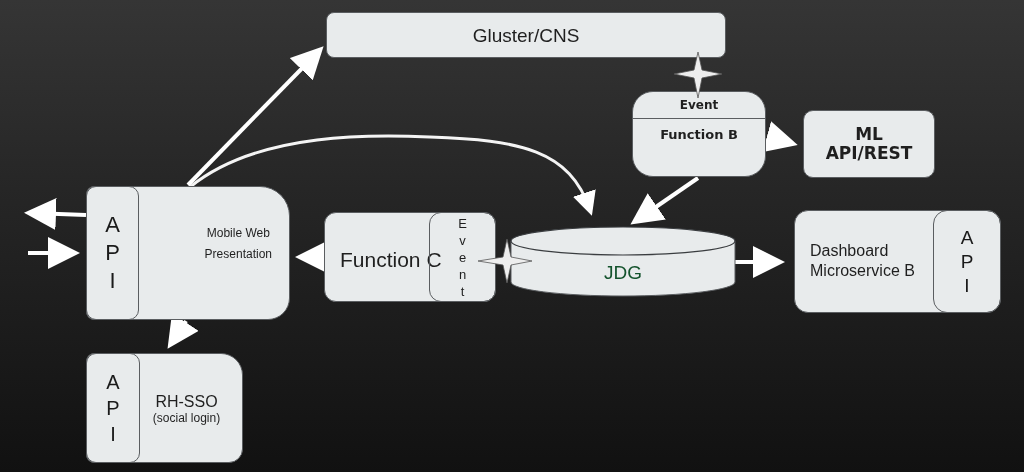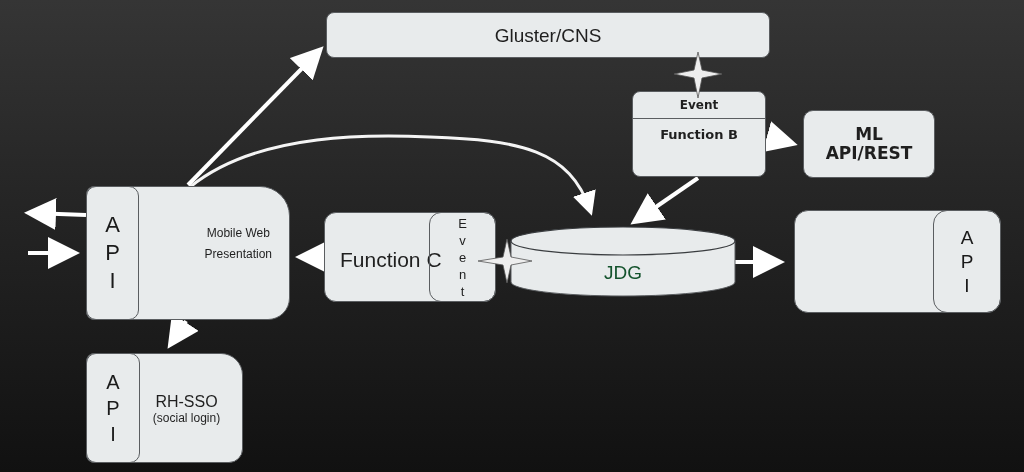--- a/index.html
+++ b/index.html
@@ -32,25 +32,25 @@
   <path d="M190,187 C260,130 380,135 430,137 C520,140 570,150 590,210" fill="none" stroke="#f4f4f4" stroke-width="3" marker-end="url(#ah)"></path>
   <line x1="768" y1="137" x2="790" y2="143" stroke="#fff" stroke-width="4" marker-end="url(#ah)"></line>
   <line x1="698" y1="178" x2="637" y2="220" stroke="#fff" stroke-width="4" marker-end="url(#ah)"></line>
   <line x1="735" y1="262" x2="777" y2="262" stroke="#fff" stroke-width="4" marker-end="url(#ah)"></line>
   <line x1="324" y1="257" x2="303" y2="257" stroke="#fff" stroke-width="4" marker-end="url(#ah)"></line>
   <line x1="186" y1="321" x2="172" y2="342" stroke="#fff" stroke-width="4" marker-end="url(#ah)"></line>
   <line x1="86" y1="215" x2="32" y2="213" stroke="#fff" stroke-width="4" marker-end="url(#ah)"></line>
   <line x1="28" y1="253" x2="72" y2="253" stroke="#fff" stroke-width="4" marker-end="url(#ah)"></line>
 </svg>
 
-<div class="box txt" style="left:326px;top:12px;width:444px;height:46px;border-radius:8px;font-size:19px;">
+<div class="box txt" style="left:326px;top:12px;width:400px;height:46px;border-radius:8px;font-size:19px;">
   <span>Gluster/CNS</span>
 </div>
 
-<div class="box" style="left:632px;top:91px;width:134px;height:86px;border-radius:8px;flex-direction:column;justify-content:flex-start;">
+<div class="box" style="left:632px;top:91px;width:134px;height:86px;border-radius:21px;flex-direction:column;justify-content:flex-start;">
   <div class="bold" style="width:100%;height:26px;border-bottom:1px solid #5a5d60;font-size:12px;line-height:26px;color:#1f1f1f;">
     <span>Event</span>
   </div>
   <div class="bold" style="font-size:13px;margin-top:8px;color:#1f1f1f;text-align:center;">Function B</div>
 </div>
 
 <div class="box bold" style="left:803px;top:110px;width:132px;height:68px;border-radius:10px;flex-direction:column;font-size:17px;line-height:19px;color:#1f1f1f;">
   <span>ML</span>
   <span>API/REST</span>
 </div>
@@ -85,20 +85,24 @@
   <ellipse cx="623" cy="241" rx="112" ry="14" fill="#e8ebec" stroke="#3a3d40" stroke-width="1.2"></ellipse>
 </svg>
 <div style="position:absolute;left:580px;top:262px;width:86px;text-align:center;font-size:19px;color:#14532d;">JDG</div>
 
 <svg class="overlay" width="1024" height="472" style="pointer-events:none;">
   <path d="M698,52 L702,70 L722,74 L702,78 L698,98 L694,78 L674,74 L694,70 Z" fill="#eeeeee" stroke="#555" stroke-width="0.8"></path>
   <path d="M507,239 L511,257 L532,261 L511,265 L507,283 L503,265 L478,261 L503,257 Z" fill="#eeeeee" stroke="#555" stroke-width="0.8"></path>
 </svg>
 
 <div class="box" style="left:794px;top:210px;width:207px;height:103px;border-radius:14px;justify-content:flex-start;">
+  <div class="txt" style="position:absolute;left:15px;top:30px;text-align:left;font-size:16px;line-height:20px;">
+    <div>Dashboard</div>
+    <div>Microservice B</div>
+  </div>
   <div style="position:absolute;right:-1px;top:-1px;width:68px;height:103px;border:1px solid #5a5d60;border-radius:14px;box-sizing:border-box;display:flex;align-items:center;justify-content:center;">
     <div class="api-col" style="font-size:19px;line-height:24px;">
       <span>A</span>
       <span>P</span>
       <span>I</span>
     </div>
   </div>
 </div>
 
 <div class="box" style="left:86px;top:353px;width:157px;height:110px;border-radius:8px 22px 14px 8px;justify-content:flex-start;">

